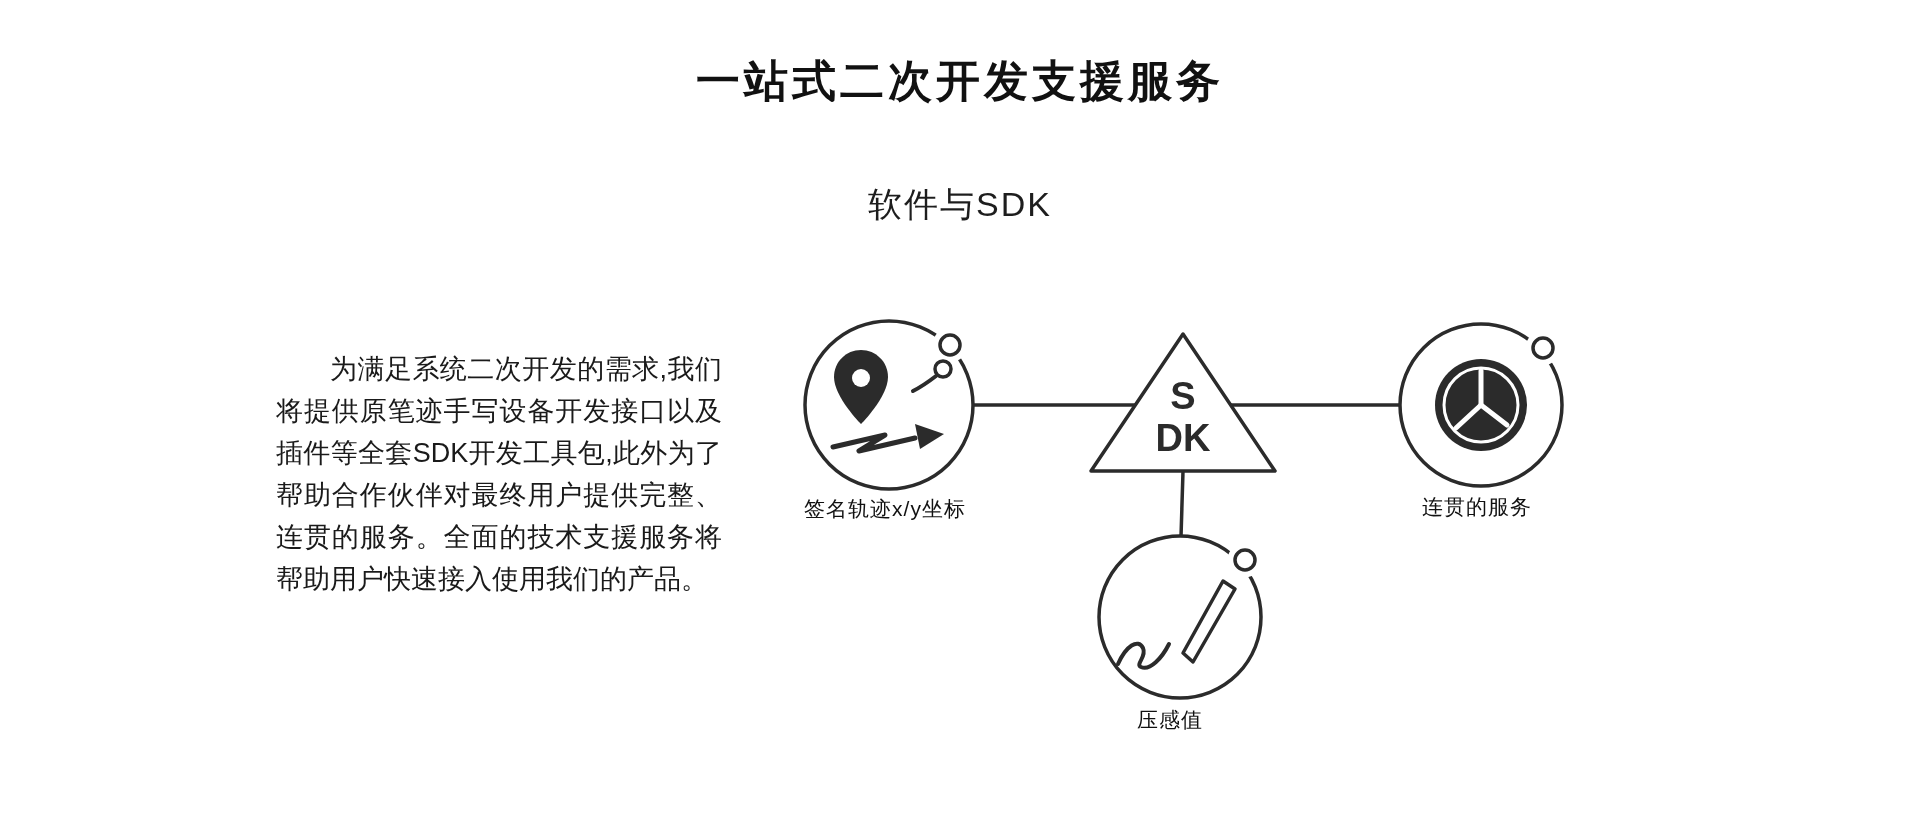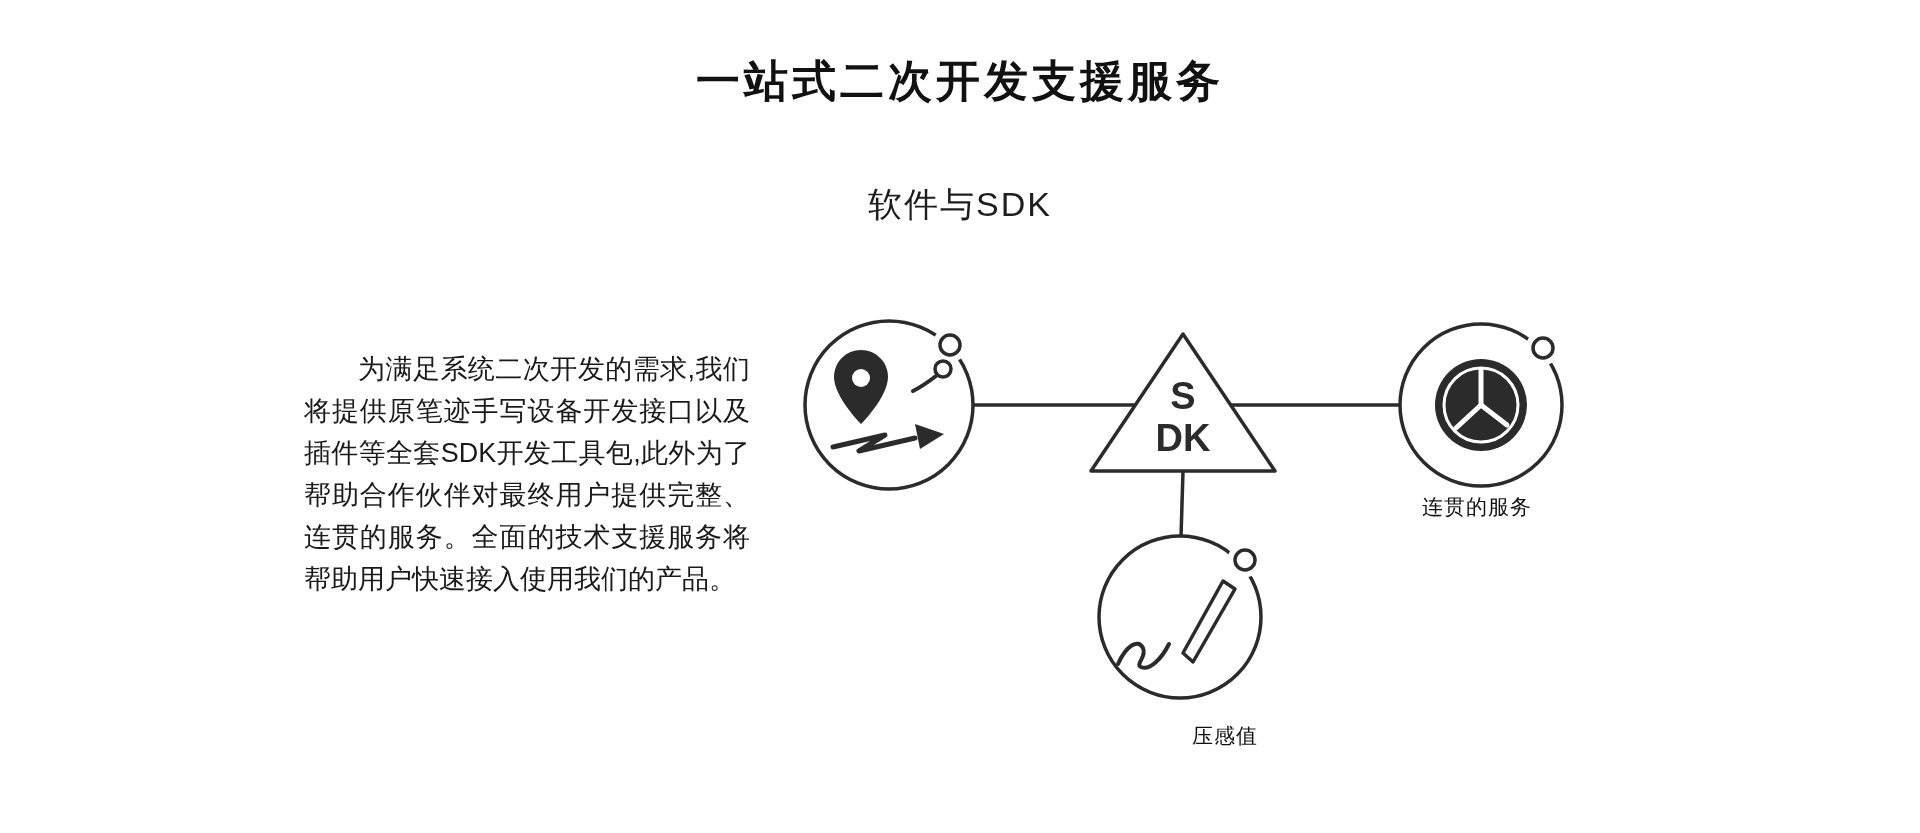--- a/index.html
+++ b/index.html
@@ -28,21 +28,21 @@
     width: 100%;
     text-align: center;
     font-size: 34px;
     font-weight: 400;
     color: #1d1d1d;
     letter-spacing: 2px;
     margin-top: 32px;
   }
   .intro {
     position: absolute;
-    left: 304px;
+    left: 276px;
     top: 348px;
     width: 446px;
     margin: 0;
     font-size: 27px;
     line-height: 42px;
     color: #1a1a1a;
     text-align: justify;
     text-indent: 2em;
   }
   .diagram-svg {
@@ -53,21 +53,21 @@
     position: absolute;
     width: 380px;
     text-align: center;
     font-size: 21px;
     font-weight: 500;
     color: #111111;
     letter-spacing: 1px;
   }
   .label-signature { left: 695px; top: 495px; }
   .label-time      { left: 1287px; top: 493px; }
-  .label-pressure  { left: 1035px;  top: 706px; margin-top: 16px; }
+  .label-pressure  { left: 980px;  top: 706px; }
 </style>
 </head>
 <body>
 
 <div class="page">
 
   <h1 class="title">一站式二次开发支援服务</h1>
   <div class="subtitle">软件与SDK</div>
 
   <p class="intro">为满足系统二次开发的需求,我们将提供原笔迹手写设备开发接口以及插件等全套SDK开发工具包,此外为了帮助合作伙伴对最终用户提供完整、连贯的服务。全面的技术支援服务将帮助用户快速接入使用我们的产品。</p>
@@ -117,16 +117,17 @@
       <circle cx="1180" cy="617" r="81" fill="#ffffff" stroke="#2b2b2b" stroke-width="3.5"></circle>
       <circle cx="1245" cy="560" r="11" fill="#ffffff" stroke="#ffffff" stroke-width="13"></circle>
       <circle cx="1245" cy="560" r="10" fill="#ffffff" stroke="#2b2b2b" stroke-width="3.5"></circle>
       <g>
         <path d="M1118 664 c8 -18 20 -26 25 -16 c4 9 -8 16 -2 19 c9 4 21 -9 28 -23" stroke="#2b2b2b" stroke-width="4" fill="none" stroke-linecap="round"></path>
         <path d="M1193 662 L1183 653 L1223 581 L1235 589 Z" fill="#ffffff" stroke="#2b2b2b" stroke-width="3.5" stroke-linejoin="round"></path>
       </g>
     </g>
   </svg>
 
+  <div class="node-label label-signature">签名轨迹x/y坐标</div>
   <div class="node-label label-time">连贯的服务</div>
   <div class="node-label label-pressure">压感值</div>
 
 </div>
 
 </body></html>

